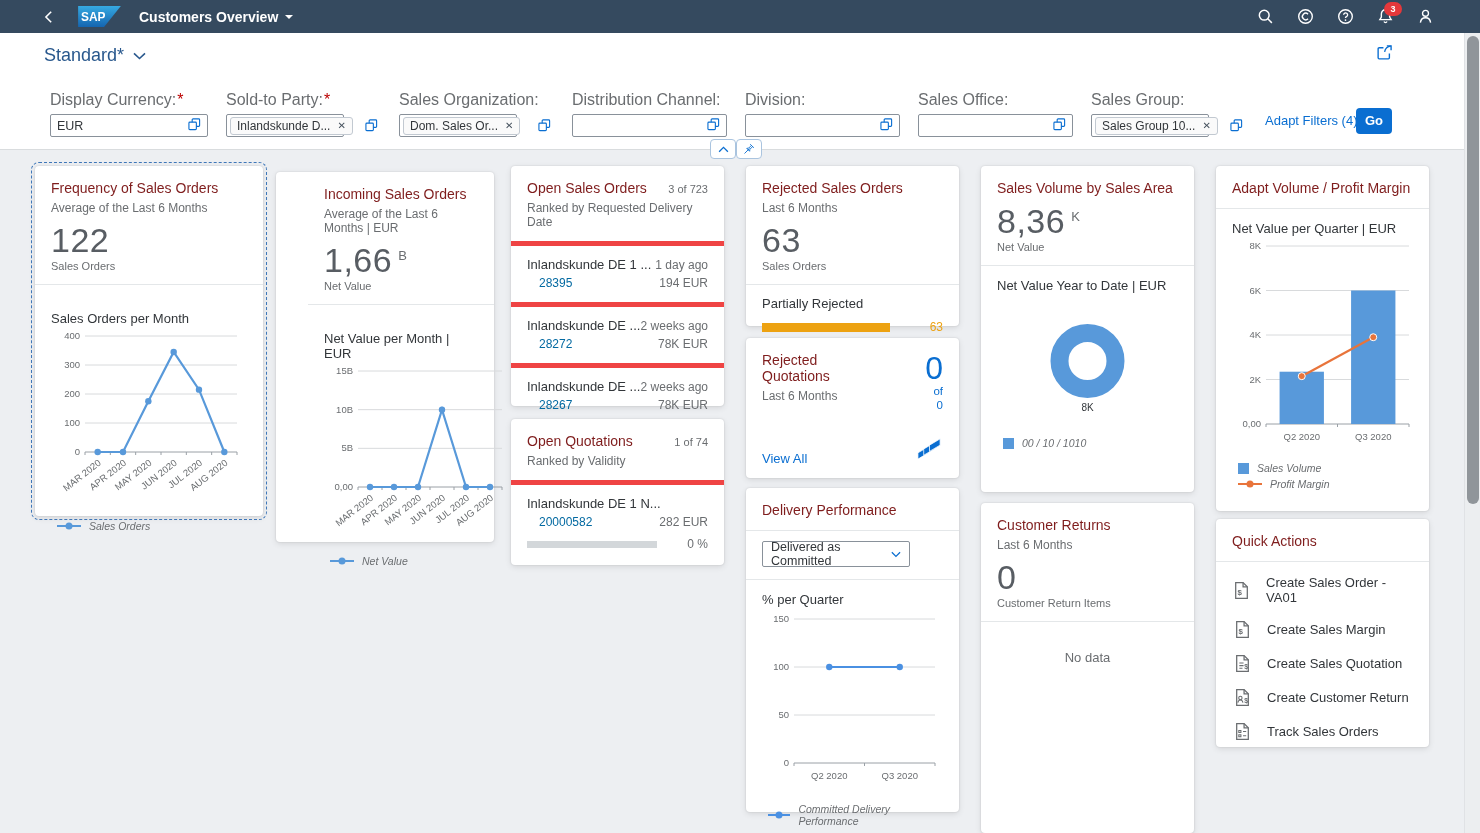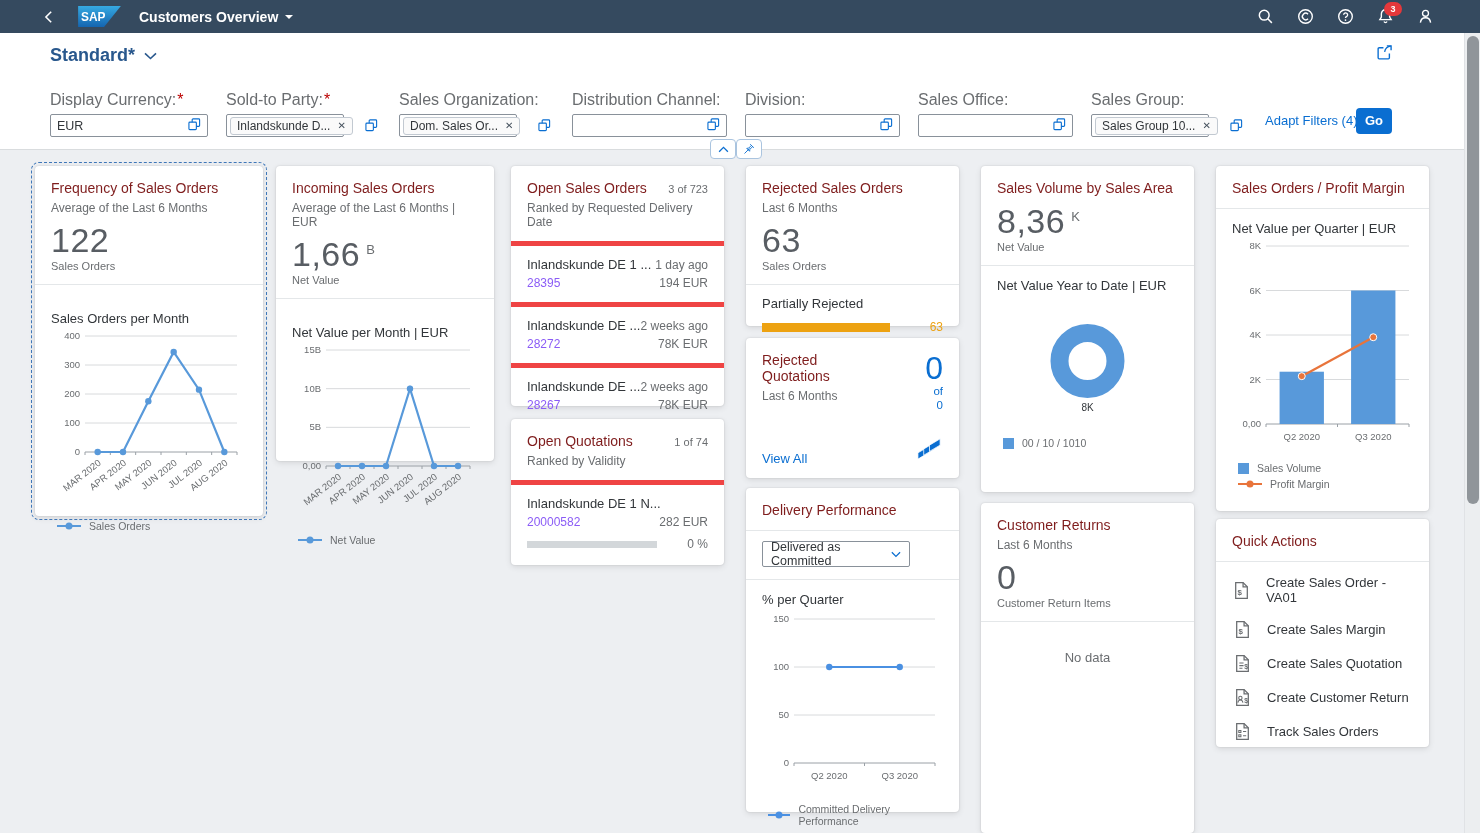--- a/index.html
+++ b/index.html
@@ -12,21 +12,21 @@
   .sap-logo{margin-left:22px;display:flex;align-items:center;}
   .shell-title{margin-left:18px;color:#fff;font-size:14px;font-weight:bold;display:flex;align-items:center;}
   .caret-down{width:0;height:0;border:4px solid transparent;border-top-color:#fff;margin-left:7px;margin-top:4px;}
   .shell-right{margin-left:auto;display:flex;align-items:center;gap:22px;padding-right:46px;}
   .shell-ic{position:relative;width:18px;height:18px;display:flex;align-items:center;justify-content:center;}
   .badge{position:absolute;top:-6px;right:-8px;min-width:14px;height:14px;border-radius:8px;background:#e5383b;
          color:#fff;font-size:9px;line-height:14px;text-align:center;padding:0 2px;font-weight:bold;}
   
   .header-area{position:absolute;top:33px;left:0;width:1465px;height:116px;background:#fff;
                border-bottom:1px solid #d9dcde;}
-  .variant{position:absolute;left:50px;top:12px;font-size:18px;color:#29588d;display:flex;align-items:center;gap:9px;cursor:pointer;font-weight:bold;}
+  .variant{position:absolute;left:44px;top:12px;font-size:18px;color:#29588d;display:flex;align-items:center;gap:9px;cursor:pointer;}
   .share-btn{position:absolute;left:1376px;top:11px;cursor:pointer;}
   .filter-field{position:absolute;top:58px;}
   .filter-label{font-size:16px;color:#6a6d70;margin-bottom:5px;white-space:nowrap;}
   .req{color:#bb0000;margin-left:1px;}
   .input-box{height:23px;border:1px solid #89919a;border-radius:2px;background:#fff;display:flex;
              align-items:center;justify-content:space-between;padding:0 6px;box-sizing:border-box;}
   .input-val{font-size:12.5px;color:#32363a;}
   .token-box{padding:0 3px;justify-content:flex-start;}
   .token{background:#fafafa;border:1px solid #c2c9d1;border-radius:3px;font-size:12px;color:#32363a;
          display:inline-flex;align-items:center;gap:7px;padding:1px 6px;white-space:nowrap;}
@@ -44,33 +44,33 @@
   .card-pad{padding:14px 16px 0;}
   .card-title{font-size:14px;color:#7f1d1d;}
   .card-sub{font-size:12px;color:#6a6d70;margin-top:5px;}
   .kpi-row{display:flex;align-items:flex-start;margin-top:7px;}
   .kpi-num{font-size:34px;font-weight:300;color:#585d63;line-height:36px;letter-spacing:.5px;}
   .kpi-unit{font-size:13px;color:#6a6d70;margin-left:6px;margin-top:6px;}
   .kpi-label{font-size:11px;color:#6a6d70;margin-top:2px;}
   .divider{height:1px;background:#e4e7e9;margin-top:12px;}
   .chart-title{font-size:13px;color:#32363a;padding-top:12px;}
   .chart-box{margin-top:4px;}
-  .chart-legend{display:flex;flex-direction:column;gap:4px;margin-top:2px;padding-left:6px;}
+  .chart-legend{display:flex;flex-direction:column;gap:4px;margin-top:2px;padding-left:6px;font-style:italic;}
   .legend-item{display:flex;align-items:center;gap:8px;font-size:10.5px;color:#6a6d70;}
   .lg-line{display:inline-block;width:24px;height:2px;position:relative;}
   .lg-dot{position:absolute;left:50%;top:50%;transform:translate(-50%,-50%);width:7px;height:7px;border-radius:50%;display:block;}
   .lg-sq{display:inline-block;width:11px;height:11px;}
   
   .list-head-row{display:flex;justify-content:space-between;align-items:baseline;}
   .list-count{font-size:11px;color:#6a6d70;}
   .oso-item{border-top:5px solid #ef4444;padding:11px 16px 12px;cursor:pointer;}
   .oso-r{display:flex;justify-content:space-between;align-items:baseline;}
   .oso-name{font-size:13px;color:#32363a;}
   .oso-age{font-size:12px;color:#6a6d70;}
-  .oso-id{font-size:12px;color:#8b5cf6;margin-top:4px;}
+  .oso-id{font-size:12px;color:#0369a1;margin-top:4px;margin-left:12px;}
   .oso-val{font-size:12px;color:#6a6d70;}
   .q-bar-row{display:flex;justify-content:space-between;align-items:center;margin-top:8px;padding-bottom:12px;}
   .q-bar{width:130px;height:7px;background:#d3d7da;}
   .q-pct{font-size:12px;color:#6a6d70;}
   
   .sec-label{font-size:13px;color:#32363a;padding-top:11px;}
   .hbar-row{display:flex;justify-content:space-between;align-items:center;margin-top:9px;}
   .hbar-fill{width:128px;height:9px;}
   .hbar-count{font-size:12px;}
   
@@ -330,21 +330,21 @@
           <div class="legend-item">
             <span class="lg-line" style="background: rgb(88, 153, 218);">
               <span class="lg-dot" style="background: rgb(88, 153, 218);"></span>
             </span>
             <span>Sales Orders</span>
           </div>
         </div></div>
   </div>
 </div>
 
-<div class="card" style="left:276px;top:166px;width:218px;height:295px;">
+<div class="card" style="left:276px;top:172px;width:218px;height:370px;padding-left:32px;">
   <div class="card-pad">
     <div class="card-title">Incoming Sales Orders</div>
     <div class="card-sub">Average of the Last 6 Months | EUR</div>
     <div class="kpi-row">
       <span class="kpi-num">1,66</span>
       <span class="kpi-unit">B</span>
     </div>
     <div class="kpi-label">Net Value</div>
   </div>
   <div class="divider"></div>
@@ -576,21 +576,21 @@
         <span class="kpi-num">0</span>
       </div>
     <div class="kpi-label">Customer Return Items</div>
   </div>
   <div class="divider"></div>
   <div class="no-data">No data</div>
 </div>
 
 <div class="card" style="left:1216px;top:166px;width:213px;height:345px;">
   <div class="card-pad" style="padding-bottom:12px;">
-    <div class="card-title">Sales Orders / Profit Margin</div>
+    <div class="card-title">Adapt Volume / Profit Margin</div>
   </div>
   <div style="height:1px;background:#e4e7e9;"></div>
   <div class="card-pad" style="padding-top:0;">
     <div class="chart-title">Net Value per Quarter | EUR</div>
     <div id="chart-volume-margin" class="chart-box"><svg width="181" height="216">
           <line x1="34" x2="177" y1="184" y2="184" stroke="#9aa0a6" stroke-width="1"></line>
           <text x="29" y="187" text-anchor="end" font-size="9.5" fill="#6a6d70">0,00</text>
           <line x1="34" x2="177" y1="139.5" y2="139.5" stroke="#d8dadc" stroke-width="1"></line>
           <text x="29" y="142.5" text-anchor="end" font-size="9.5" fill="#6a6d70">2K</text>
           <line x1="34" x2="177" y1="95" y2="95" stroke="#d8dadc" stroke-width="1"></line>

